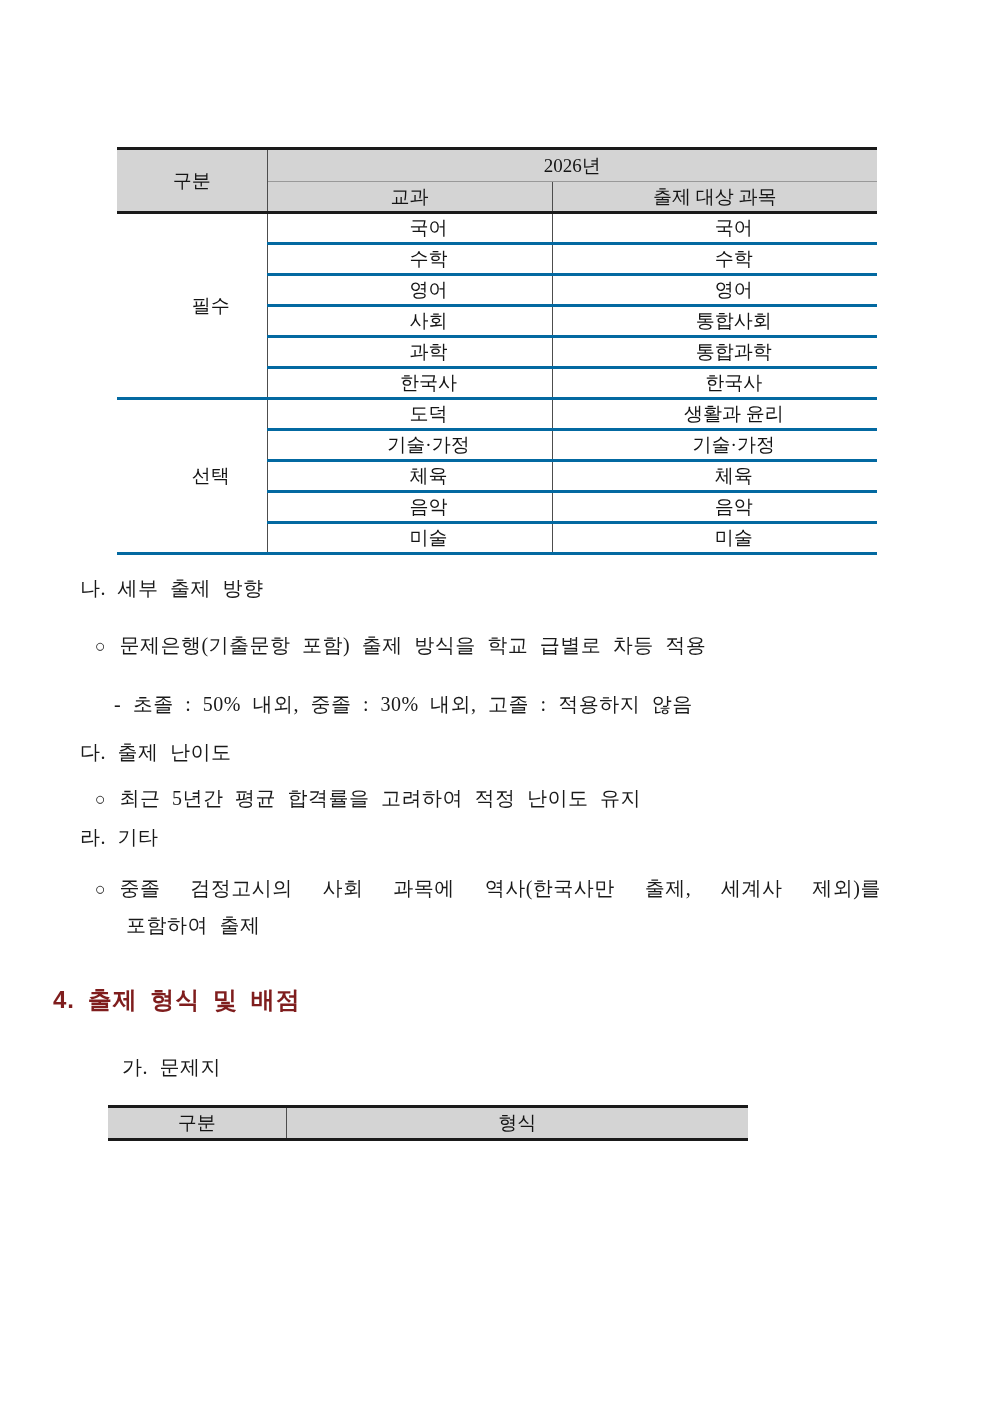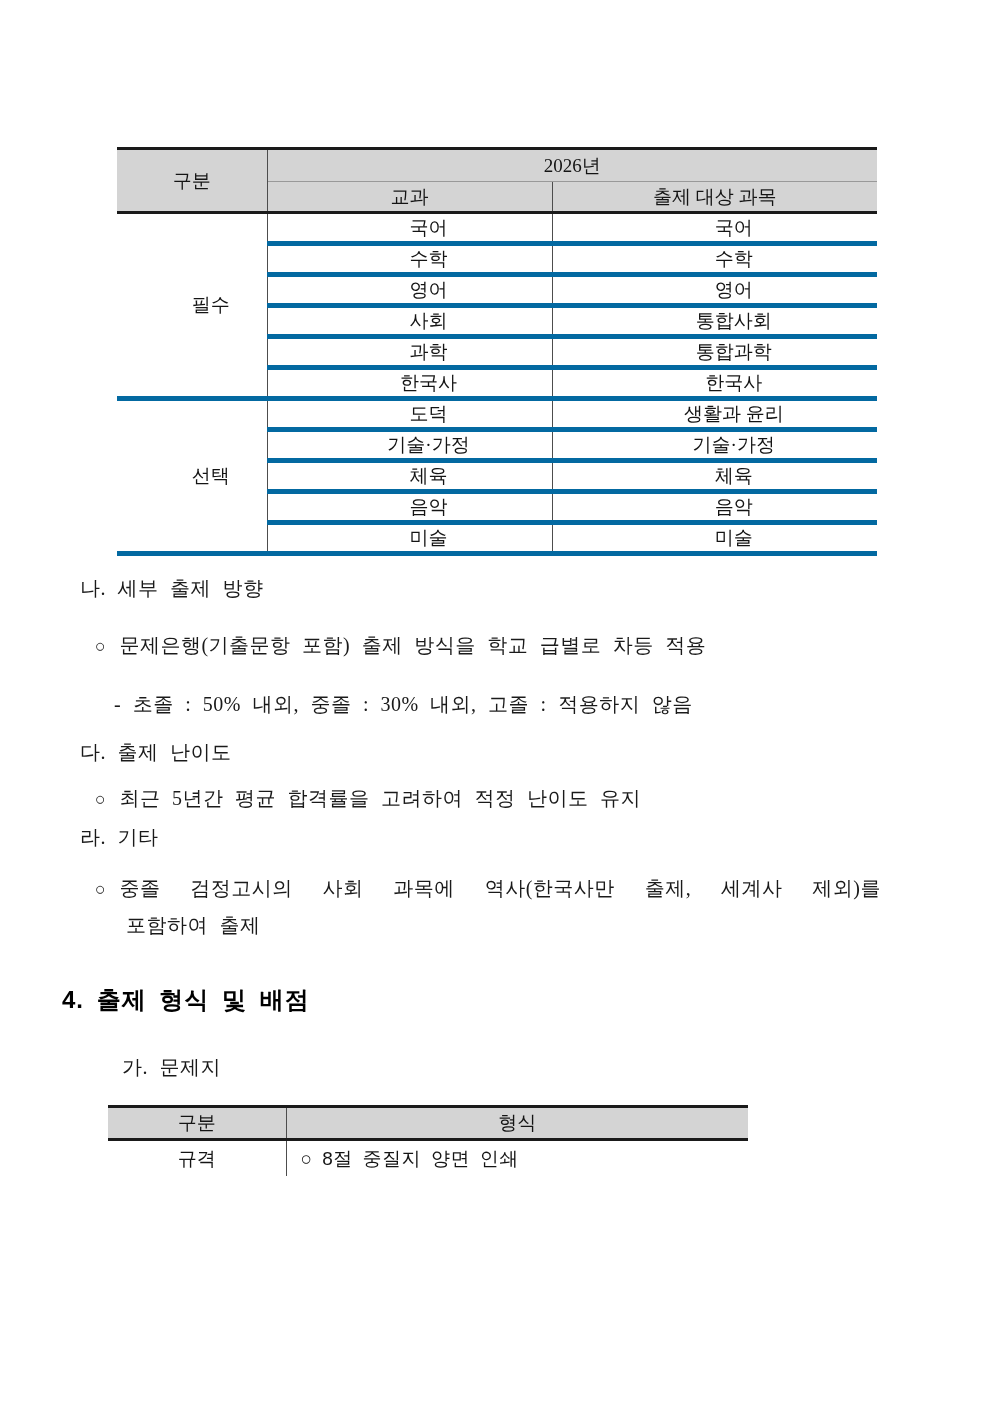--- a/index.html
+++ b/index.html
@@ -33,21 +33,21 @@
     padding: 0;
   }
   table.t1 tr.h1 { height: 33px; }
   table.t1 tr.h2 { height: 31px; }
   table.t1 tbody tr { height: 31px; }
   table.t1 thead th { background: #d4d4d4; }
   table.t1 th.group-col { border-right: 1px solid #4d4d4d; border-bottom: 3px solid #1a1a1a; }
   table.t1 th.year-col  { border-bottom: 1px solid #999999; }
   table.t1 th.target-col, table.t1 td.target-cell { border-left: 1px solid #4d4d4d; }
   table.t1 tr.h2 th { border-bottom: 3px solid #1a1a1a; }
-  table.t1 tbody td { border-bottom: 5px solid #0369a1; padding-left: 38px; }
+  table.t1 tbody td { border-bottom: 3px solid #0369a1; padding-left: 38px; }
   table.t1 td.group-label { border-right: 1px solid #4d4d4d; }
 
   
   .line {
     position: absolute;
     white-space: nowrap;
     font-size: 20px;
     letter-spacing: 0.5px;
     word-spacing: 6px;
     color: #1a1a1a;
@@ -59,27 +59,27 @@
   }
   .justify-line {
     white-space: normal;
     text-align: justify;
     text-align-last: justify;
   }
 
   
   .h4-heading {
     position: absolute;
-    left: 62px; top: 984px;
+    left: 53px; top: 984px;
     font-family: "Liberation Sans", "DejaVu Sans", sans-serif;
     font-weight: 800;
     font-size: 24px;
     letter-spacing: 1px;
     word-spacing: 5px;
-    color: #000000;
+    color: #7f1d1d;
     white-space: nowrap;
   }
 
   
   table.t2 {
     position: absolute;
     left: 108px; top: 1105px;
     width: 640px;
     border-collapse: collapse;
     table-layout: fixed;
@@ -210,22 +210,18 @@
       <col style="width:178px">
         <col style="width:462px">
     </colgroup>
     <thead>
       <tr>
         <th class="label-col">구분</th>
         <th>형식</th>
       </tr>
     </thead>
     <tbody>
-      <tr>
-        <td class="label-cell">규격</td>
-        <td class="value-cell">○ 8절 중질지 양면 인쇄</td>
-      </tr>
     </tbody>
   </table>
 
   <div class="footer">- 2 -</div>
 
 </div>
 
 </body></html>

